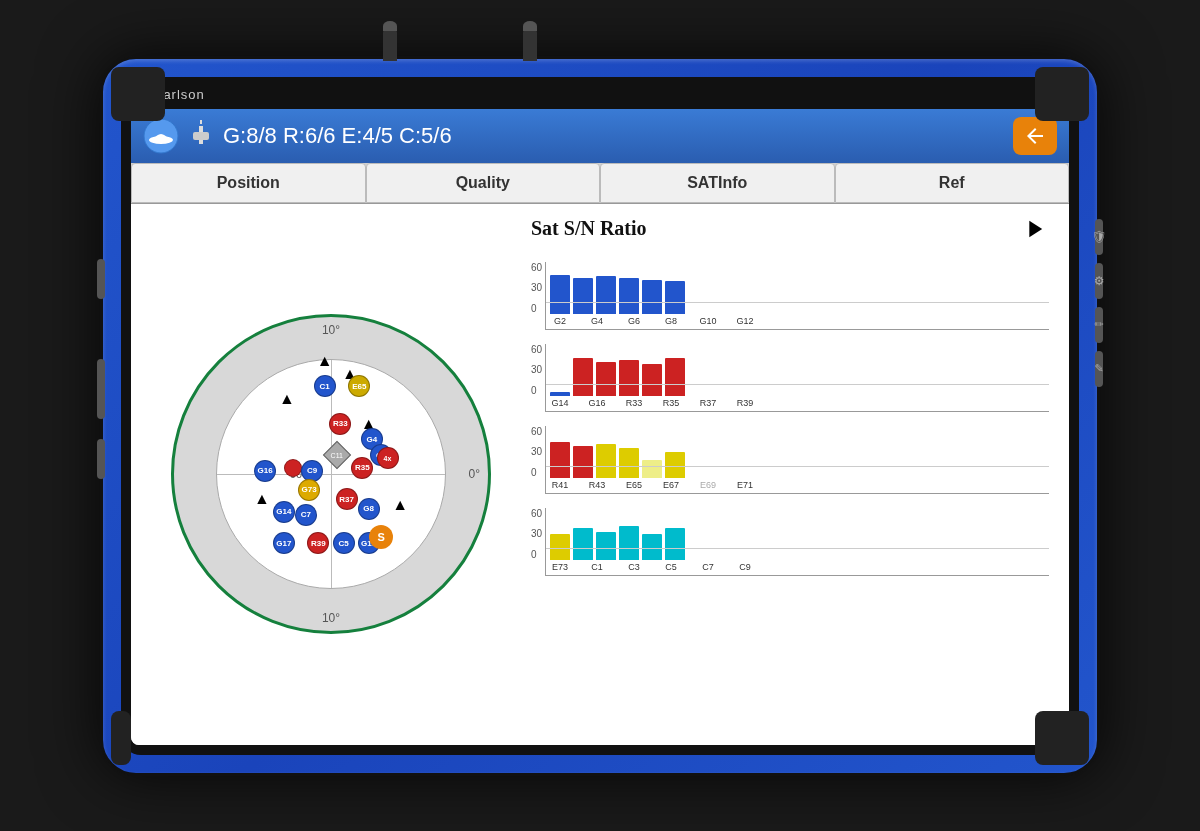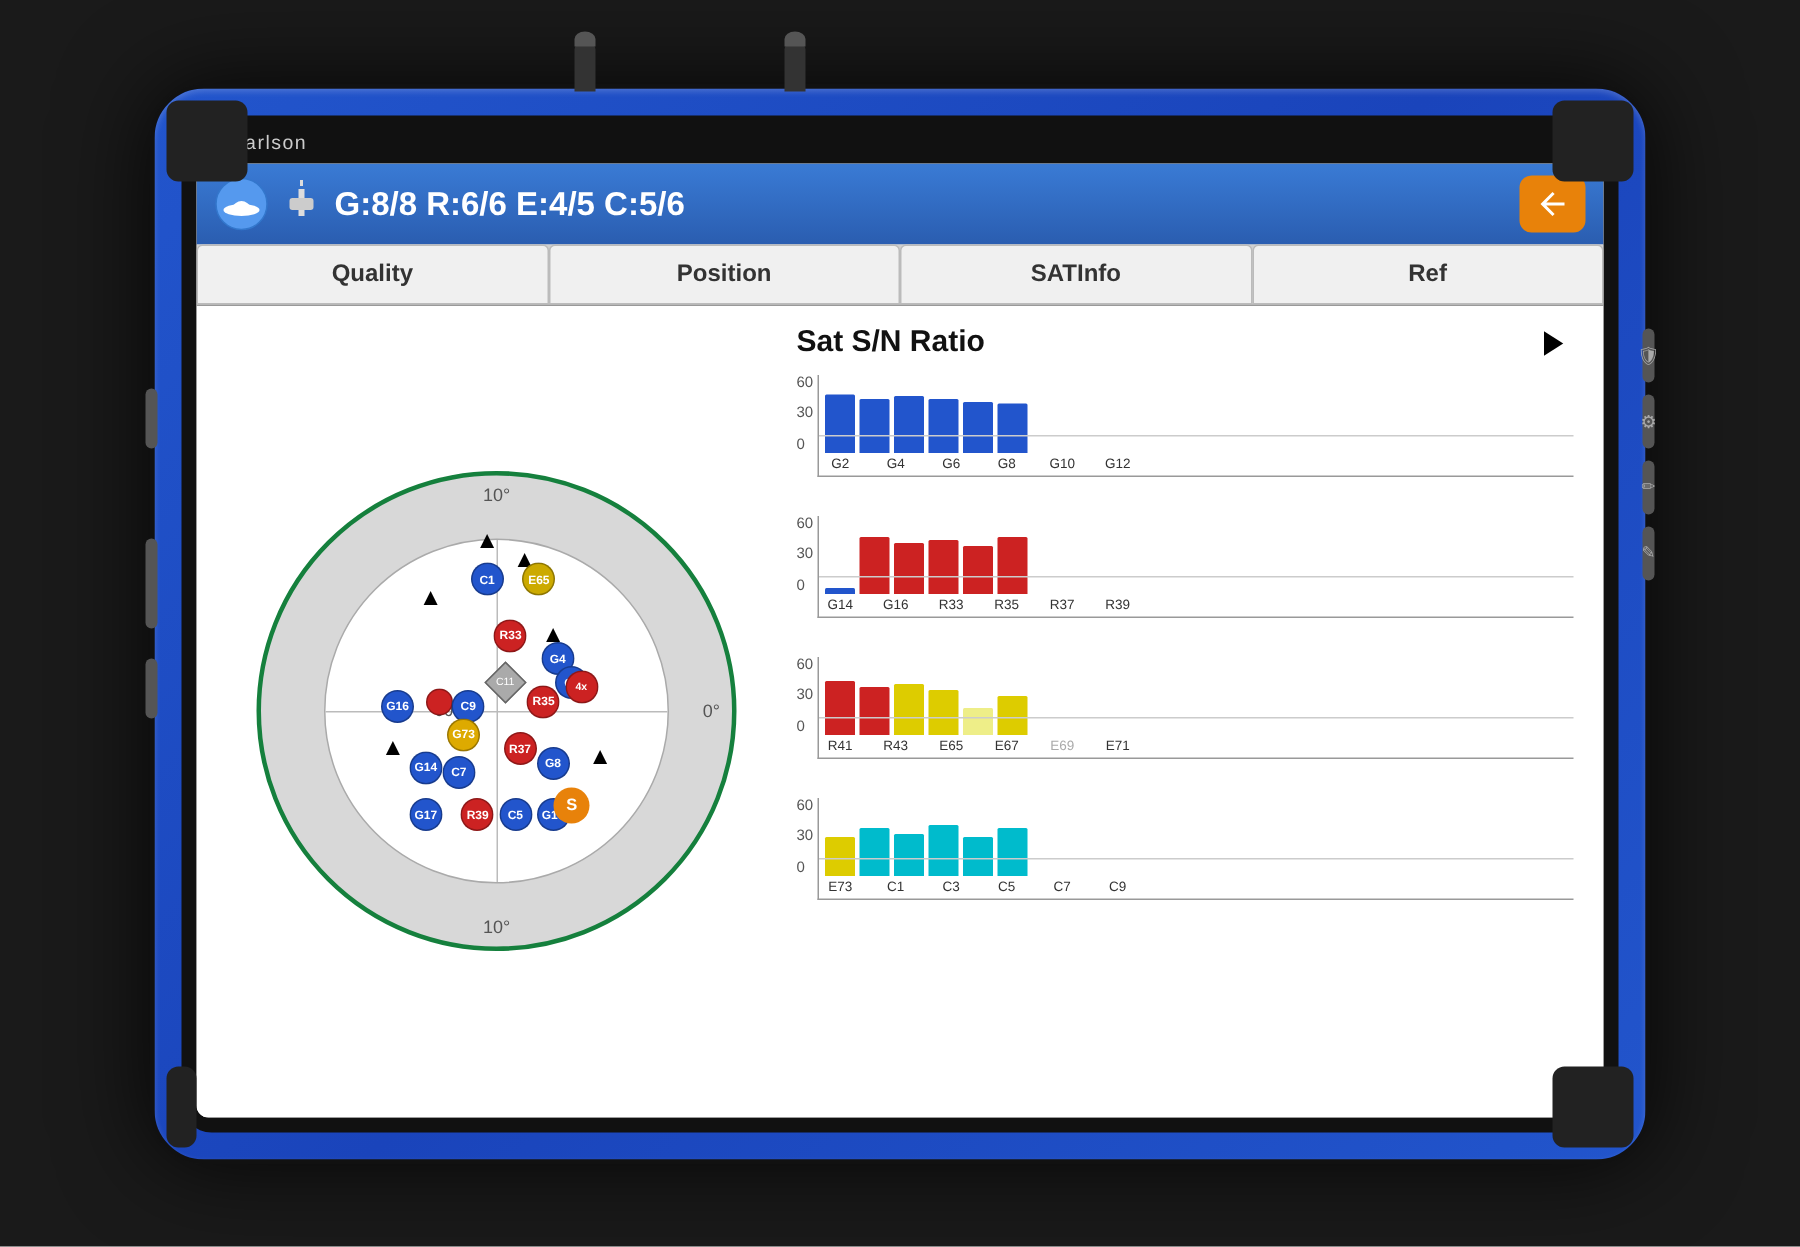--- a/index.html
+++ b/index.html
@@ -130,21 +130,21 @@
     .header {
       background: linear-gradient(to bottom, #3a7bd5, #2a5db0);
       padding: 8px 12px;
       display: flex;
       align-items: center;
       gap: 10px;
     }
     .header-status {
       color: white;
       font-size: 22px;
-      font-weight: bold;
+      font-weight: normal;
       flex: 1;
     }
     .back-btn {
       background: #e8820a;
       border-radius: 8px;
       width: 44px;
       height: 38px;
       display: flex;
       align-items: center;
       justify-content: center;
@@ -304,38 +304,39 @@
       padding: 0 10px;
       display: flex;
       flex-direction: column;
       gap: 2px;
     }
 
     .chart-title-row {
       display: flex;
       align-items: center;
       justify-content: space-between;
-      margin-bottom: 4px;
+      margin-bottom: 16px;
+      font-family: Liberation Serif, serif;
     }
     .chart-main-title {
       font-size: 20px;
       font-weight: bold;
       color: #111;
     }
     .play-btn {
       width: 30px;
       height: 30px;
       display: flex;
       align-items: center;
       justify-content: center;
       cursor: pointer;
     }
 
     .snr-chart {
-      margin-bottom: 24px;
+      margin-bottom: 12px;
     }
     .snr-chart-inner {
       display: flex;
       gap: 0;
     }
     .snr-y-axis {
       display: flex;
       flex-direction: column;
       justify-content: space-between;
       font-size: 10px;
@@ -452,22 +453,22 @@
         </svg>
         <span class="header-status">G:8/8 R:6/6 E:4/5 C:5/6</span>
         <div class="back-btn">
           <svg viewBox="0 0 24 24" fill="white">
             <path d="M20 11H7.83l5.59-5.59L12 4l-8 8 8 8 1.41-1.41L7.83 13H20v-2z"></path>
           </svg>
         </div>
       </div>
 
       <div class="tabs">
+        <div class="tab">Position</div>
         <div class="tab">Quality</div>
-        <div class="tab">Position</div>
         <div class="tab">SATInfo</div>
         <div class="tab">Ref</div>
       </div>
 
       <div class="content">
 
         <div class="skyview">
           <div class="sky-circle-outer">
             <span class="sky-label-top">10°</span>
             <span class="sky-label-bottom">10°</span>

